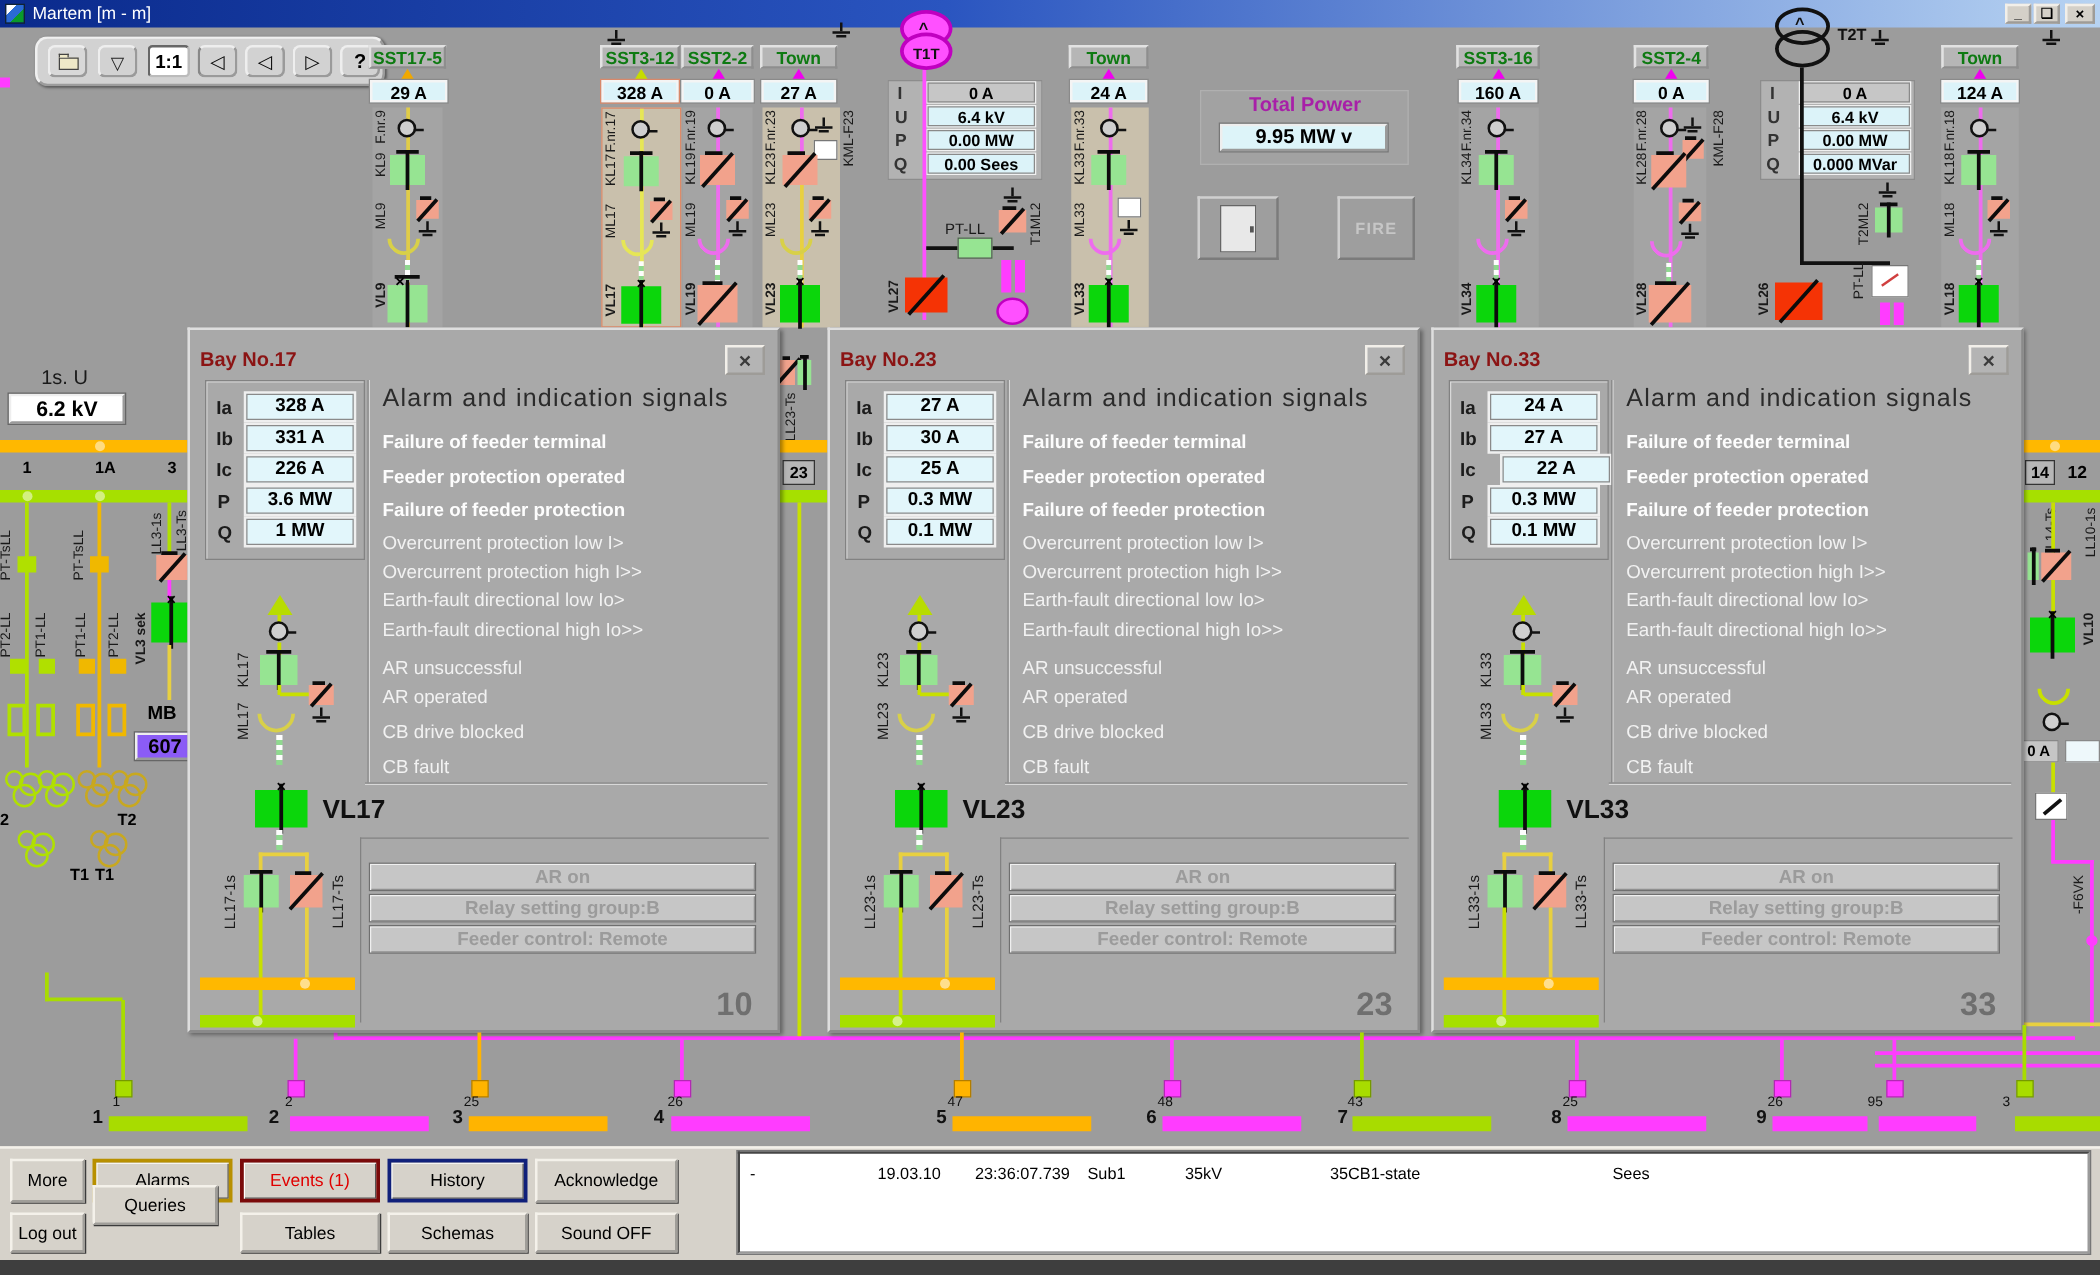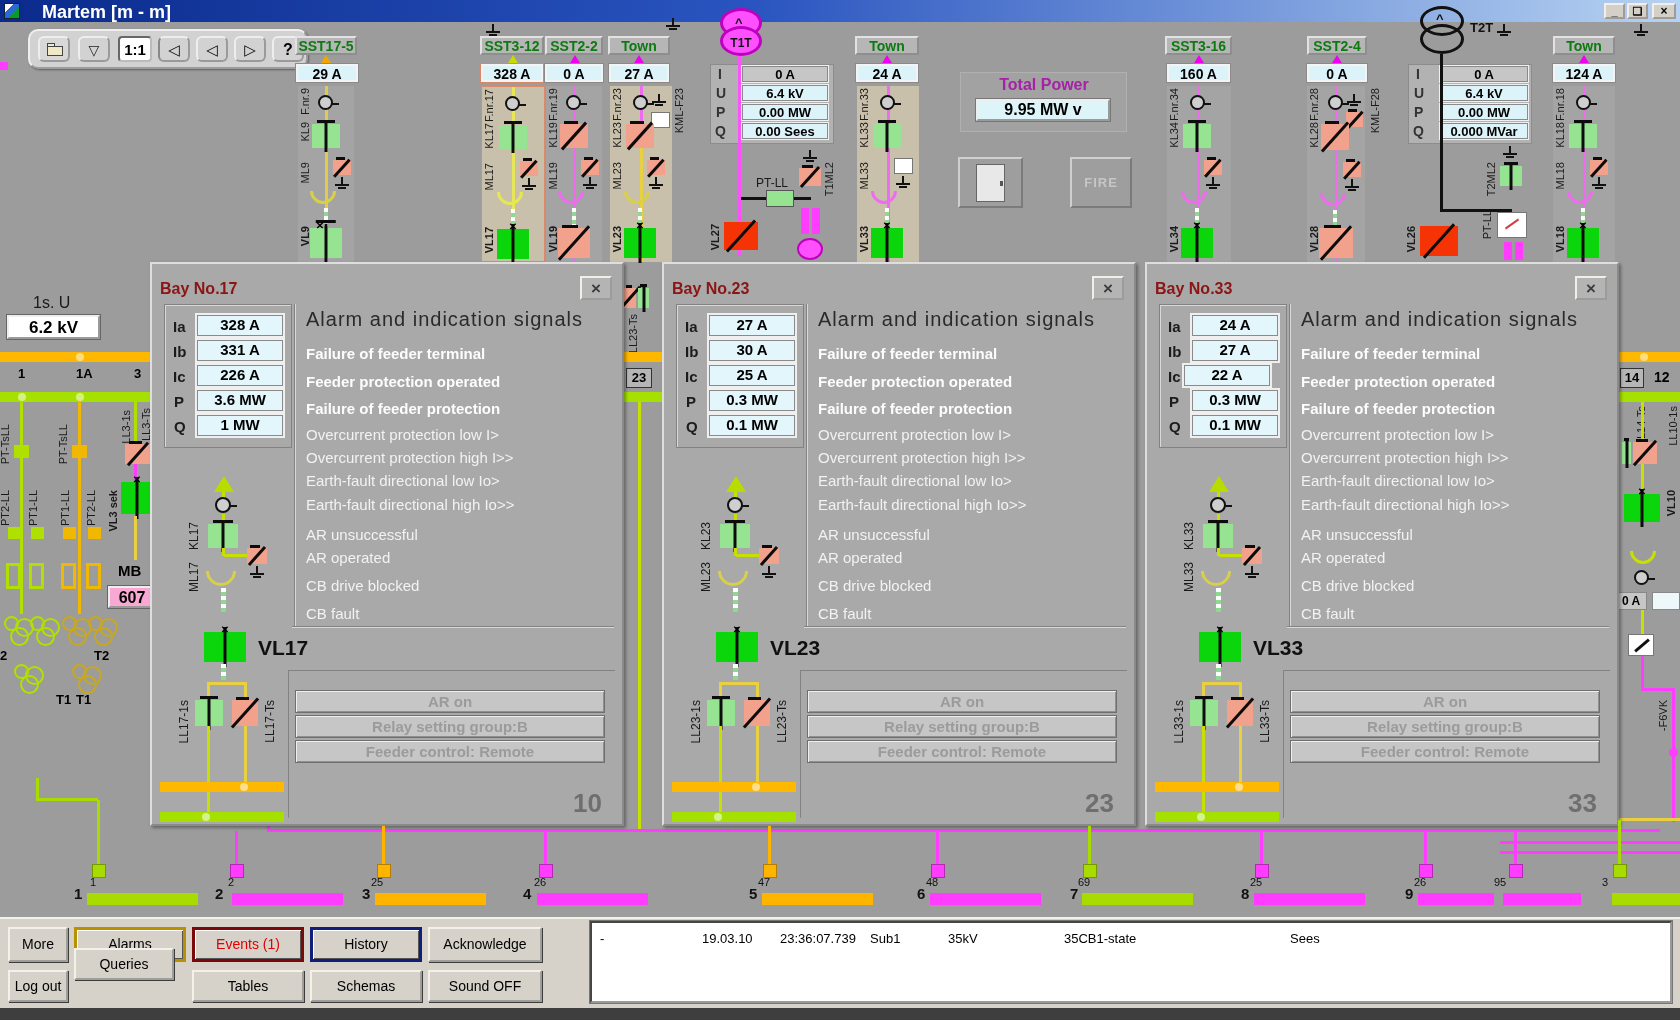--- a/index.html
+++ b/index.html
@@ -43,21 +43,21 @@
   .measv{background:#e2f6fb;border:1px solid #8a8a8a;box-shadow:0 0 0 2px #efefef;font-weight:bold;font-size:15px;text-align:center;color:#000;}
   .tval{background:#dcf3f9;border:1px solid #8a8a8a;box-shadow:0 0 0 1px #f0f0f0;font-weight:bold;font-size:13px;text-align:center;color:#000;}
 </style>
 </head>
 <body>
 
 <div id="screen">
 
   <div class="az" style="left:0;top:0;width:1680px;height:22px;background:linear-gradient(90deg,#0a2a8c 0%,#2a55c0 45%,#b7d3f2 100%);">
     <div class="az" style="left:4px;top:3px;width:16px;height:16px;background:linear-gradient(135deg,#ffffff 0 30%,#2a6ad4 30% 62%,#0a9a2a 62%);border:1px solid #123;"></div>
-    <span class="az" style="left:26px;top:2px;font-size:18px;font-weight:bold;color:#fff;margin-left:16px;">Martem [m - m]</span>
+    <span class="az" style="left:26px;top:2px;font-size:14px;font-weight:normal;color:#fff;">Martem [m - m]</span>
     <div class="az winbtn" style="left:1604px;top:3px;width:21px;height:16px;">_</div>
     <div class="az winbtn" style="left:1627px;top:3px;width:21px;height:16px;">❏</div>
     <div class="az winbtn" style="left:1652px;top:3px;width:24px;height:16px;font-size:12px;">×</div>
   </div>
   <div class="az" style="left:0;top:62px;width:8px;height:8px;background:#ff3cff;"></div>
 
   <div class="az" style="left:28px;top:29px;width:280px;height:40px;background:#d2d2d2;border:2px outset #f0f0f0;border-radius:10px;box-shadow:1px 1px 2px rgba(0,0,0,.4);">
     <div class="az" style="left:8px;top:5px;width:32px;height:26px;border:2px outset #eee;border-radius:6px;background:#d8d8d8;">
       <div class="az" style="left:7px;top:8px;width:16px;height:10px;background:#efe9c8;border:1px solid #444;"></div>
       <div class="az" style="left:7px;top:5px;width:8px;height:3px;background:#efe9c8;border:1px solid #444;border-bottom:none;"></div>
@@ -317,21 +317,21 @@
   <div class="az" style="left:86px;top:563px;width:15px;height:26px;border:3px solid #f0b800;background:#9c9c9c;"></div>
   <span class="az vt" style="left:121px;top:410px;">LL3-1s</span>
   <span class="az vt" style="left:141px;top:408px;">LL3-Ts</span>
   <div class="az" style="left:134px;top:402px;width:3px;height:42px;background:#b0e000;"></div>
   <div class="az swo" style="left:125px;top:444px;width:26px;height:20px;"></div>
   <div class="az" style="left:134px;top:464px;width:3px;height:16px;background:#ff3cff;"></div>
   <span class="az vt" style="left:108px;top:490px;font-weight:bold;">VL3 sek</span>
   <div class="az brv brx" style="left:121px;top:482px;width:32px;height:32px;"></div>
   <div class="az" style="left:134px;top:516px;width:3px;height:44px;background:#e8d040;"></div>
   <span class="az" style="left:118px;top:562px;font-size:15px;font-weight:bold;">MB</span>
-  <div class="az" style="left:108px;top:586px;width:48px;height:22px;background:#f9a8d4;border:2px outset #eee;outline:1px solid #666;text-align:center;font-size:16px;font-weight:bold;line-height:20px;">607</div>
+  <div class="az" style="left:108px;top:586px;width:48px;height:22px;background:#8b5cf6;border:2px outset #eee;outline:1px solid #666;text-align:center;font-size:16px;font-weight:bold;line-height:20px;">607</div>
   <div class="az vtc" style="left:4px;top:616px;color:#b0e000;"></div>
   <div class="az vtc" style="left:30px;top:616px;color:#b0e000;"></div>
   <div class="az vtc" style="left:62px;top:616px;color:#c8a820;"></div>
   <div class="az vtc" style="left:88px;top:616px;color:#c8a820;"></div>
   <span class="az" style="left:0px;top:648px;font-size:13px;font-weight:bold;">2</span>
   <span class="az" style="left:94px;top:648px;font-size:13px;font-weight:bold;">T2</span>
   <div class="az vtc" style="left:14px;top:664px;color:#b0e000;"></div>
   <div class="az vtc" style="left:72px;top:664px;color:#c8a820;"></div>
   <span class="az" style="left:56px;top:692px;font-size:13px;font-weight:bold;">T1</span>
   <span class="az" style="left:76px;top:692px;font-size:13px;font-weight:bold;">T1</span>
@@ -544,21 +544,21 @@
     <div class="az winbtn" style="left:428px;top:12px;width:32px;height:24px;font-size:17px;line-height:21px;color:#3c3c3c;background:#b4b4b4;">×</div>
 
     <div class="az" style="left:12px;top:40px;width:128px;height:144px;border:1px solid #828282;box-shadow:1px 1px 0 #d8d8d8 inset;">
       <span class="az measl" style="left:8px;top:13px;">Ia</span>
       <span class="az measl" style="left:8px;top:38px;">Ib</span>
       <span class="az measl" style="left:8px;top:63px;">Ic</span>
       <span class="az measl" style="left:9px;top:88px;">P</span>
       <span class="az measl" style="left:9px;top:113px;">Q</span>
       <div class="az measv" style="left:32px;top:10px;width:86px;height:21px;">24 A</div>
       <div class="az measv" style="left:32px;top:35px;width:86px;height:21px;">27 A</div>
-      <div class="az measv" style="left:24px;top:60px;width:86px;height:21px;">22 A</div>
+      <div class="az measv" style="left:42px;top:60px;width:86px;height:21px;">22 A</div>
       <div class="az measv" style="left:32px;top:85px;width:86px;height:21px;">0.3 MW</div>
       <div class="az measv" style="left:32px;top:110px;width:86px;height:21px;">0.1 MW</div>
     </div>
 
     <div class="az" style="left:142px;top:40px;width:2px;height:322px;background:#838383;border-right:1px solid #d8d8d8;"></div>
     <span class="az" style="left:154px;top:44px;font-size:20px;color:#2b2b2b;letter-spacing:1px;">Alarm and indication signals</span>
     <span class="az alb" style="left:154px;top:81px;">Failure of feeder terminal</span>
     <span class="az alb" style="left:154px;top:109px;">Feeder protection operated</span>
     <span class="az alb" style="left:154px;top:136px;">Failure of feeder protection</span>
     <span class="az ali" style="left:154px;top:162px;">Overcurrent protection low I&gt;</span>
@@ -632,21 +632,21 @@
     <div class="az" style="left: 758px; top: 876px; font-size: 11px; color: rgb(17, 17, 17);">47</div>
     <div class="az" style="left: 749px; top: 885px; font-size: 15px; font-weight: bold; color: rgb(17, 17, 17);">5</div>
     <div class="az dot" style="left: 762px; top: 893px; width: 111px; height: 12px; background: rgb(255, 180, 0);"></div>
     <div class="az" style="left: 936px; top: 831px; width: 3px; height: 33px; background: rgb(255, 60, 255);"></div>
     <div class="az" style="left: 931px; top: 864px; width: 14px; height: 14px; background: rgb(255, 60, 255); border: 1px solid rgba(0, 0, 0, 0.3);"></div>
     <div class="az" style="left: 926px; top: 876px; font-size: 11px; color: rgb(17, 17, 17);">48</div>
     <div class="az" style="left: 917px; top: 885px; font-size: 15px; font-weight: bold; color: rgb(17, 17, 17);">6</div>
     <div class="az dot" style="left: 930px; top: 893px; width: 111px; height: 12px; background: rgb(255, 60, 255);"></div>
     <div class="az" style="left: 1088px; top: 826px; width: 3px; height: 38px; background: rgb(168, 220, 0);"></div>
     <div class="az" style="left: 1083px; top: 864px; width: 14px; height: 14px; background: rgb(168, 220, 0); border: 1px solid rgba(0, 0, 0, 0.3);"></div>
-    <div class="az" style="left: 1078px; top: 876px; font-size: 11px; color: rgb(17, 17, 17);">69</div>
+    <div class="az" style="left: 1078px; top: 876px; font-size: 11px; color: rgb(17, 17, 17);">43</div>
     <div class="az" style="left: 1070px; top: 885px; font-size: 15px; font-weight: bold; color: rgb(17, 17, 17);">7</div>
     <div class="az dot" style="left: 1082px; top: 893px; width: 111px; height: 12px; background: rgb(168, 220, 0);"></div>
     <div class="az" style="left: 1260px; top: 831px; width: 3px; height: 33px; background: rgb(255, 60, 255);"></div>
     <div class="az" style="left: 1255px; top: 864px; width: 14px; height: 14px; background: rgb(255, 60, 255); border: 1px solid rgba(0, 0, 0, 0.3);"></div>
     <div class="az" style="left: 1250px; top: 876px; font-size: 11px; color: rgb(17, 17, 17);">25</div>
     <div class="az" style="left: 1241px; top: 885px; font-size: 15px; font-weight: bold; color: rgb(17, 17, 17);">8</div>
     <div class="az dot" style="left: 1254px; top: 893px; width: 111px; height: 12px; background: rgb(255, 60, 255);"></div>
     <div class="az" style="left: 1424px; top: 831px; width: 3px; height: 33px; background: rgb(255, 60, 255);"></div>
     <div class="az" style="left: 1419px; top: 864px; width: 14px; height: 14px; background: rgb(255, 60, 255); border: 1px solid rgba(0, 0, 0, 0.3);"></div>
     <div class="az" style="left: 1414px; top: 876px; font-size: 11px; color: rgb(17, 17, 17);">26</div>

